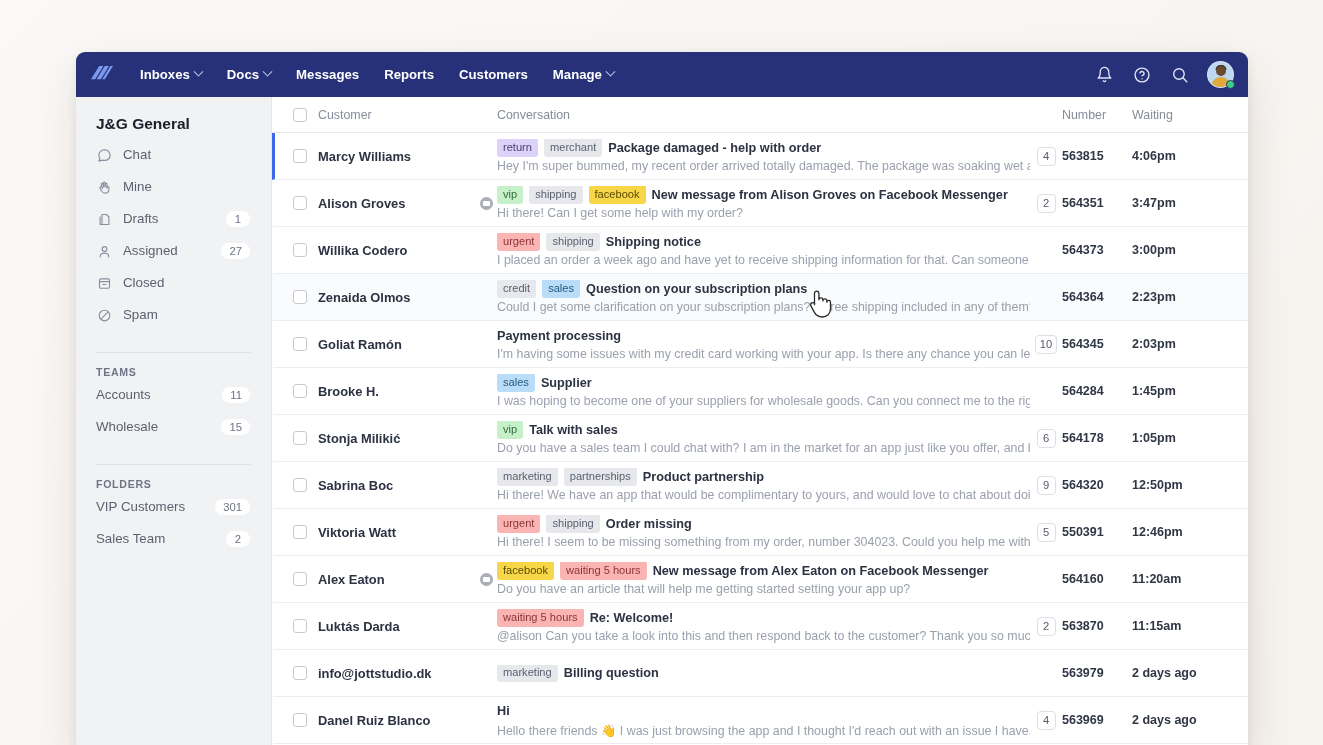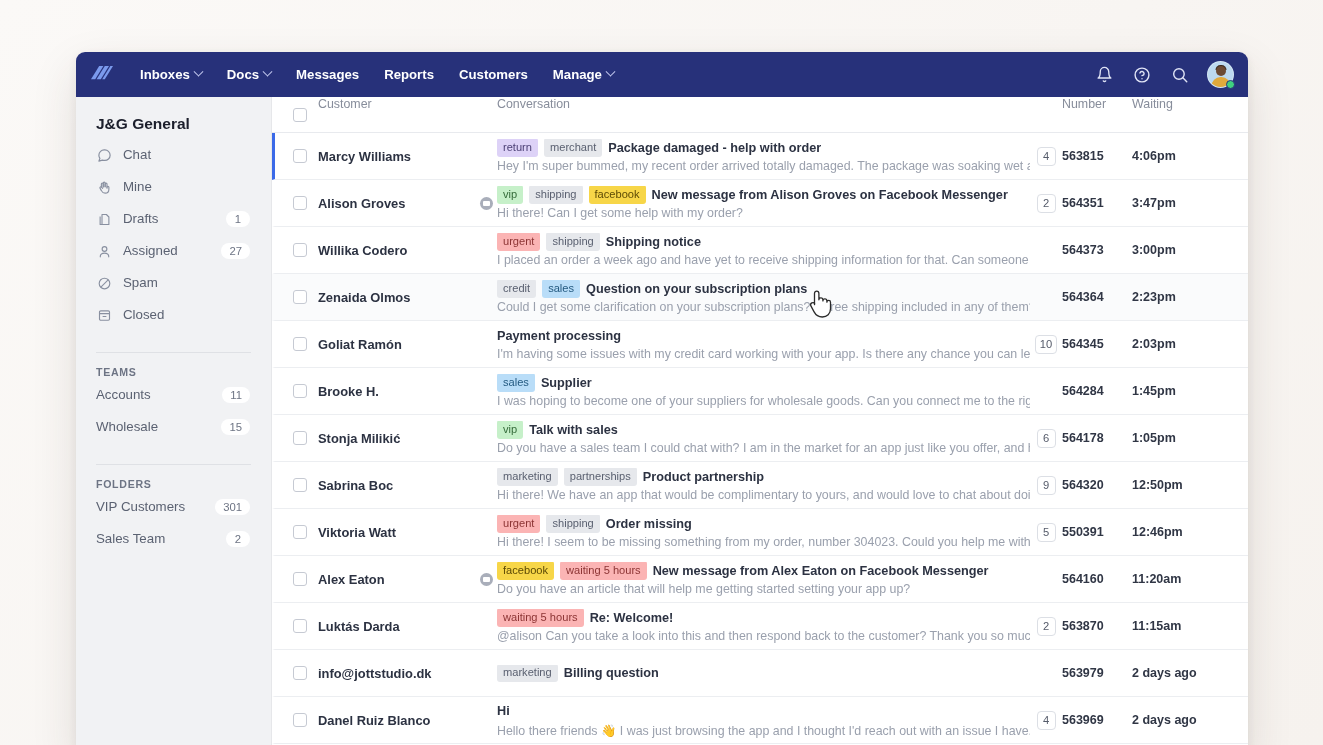--- a/index.html
+++ b/index.html
@@ -100,21 +100,21 @@
   .side-head {
     font-size: 10.6px; font-weight: bold; color: #6d7484;
     letter-spacing: 0.7px; padding: 0 9px 9px 9px;
   }
   .side-item.plain { padding-left: 9px; }
   .side-item.plain .side-label { color: #5b6272; }
 
   
   .list-pane { flex: 1 1 auto; min-width: 0; display: flex; flex-direction: column; background: #ffffff; }
   .list-head {
-    display: flex; 
+    display: flex; align-items: center;
     height: 36px; flex: 0 0 36px;
     border-bottom: 1px solid #e8eaee;
     font-size: 12.4px; color: #878d9b;
     padding-left: 9px;
   }
   .cb-cell { width: 37px; flex: 0 0 37px; display: flex; align-items: center; justify-content: center; }
   .cbox {
     width: 14px; height: 14px; border: 1.4px solid #c6cad3; border-radius: 3px;
     background: #fff; cursor: pointer;
   }
@@ -288,36 +288,36 @@
             <circle cx="12" cy="8" r="3.8"></circle>
             <path d="M5.2 20.5c0-3.8 3-6 6.8-6s6.8 2.2 6.8 6"></path>
           </svg>
         </span>
         <span class="side-label">Assigned</span>
         <span class="pill-count">27</span>
       </div>
 
       <div class="side-item">
         <span class="side-ico">
+          <svg width="15" height="15" viewBox="0 0 24 24" fill="none" stroke="#8990a0" stroke-width="1.8" stroke-linejoin="round">
+            <rect x="4" y="4.5" width="16" height="15" rx="2"></rect>
+            <path d="M4 9h16M9 13.5h6"></path>
+          </svg>
+        </span>
+        <span class="side-label">Closed</span>
+      </div>
+
+      <div class="side-item">
+        <span class="side-ico">
           <svg width="15" height="15" viewBox="0 0 24 24" fill="none" stroke="#8990a0" stroke-width="1.8">
             <circle cx="12" cy="12" r="8.5"></circle>
             <path d="M6.2 17.8 17.8 6.2"></path>
           </svg>
         </span>
         <span class="side-label">Spam</span>
-      </div>
-
-      <div class="side-item">
-        <span class="side-ico">
-          <svg width="15" height="15" viewBox="0 0 24 24" fill="none" stroke="#8990a0" stroke-width="1.8" stroke-linejoin="round">
-            <rect x="4" y="4.5" width="16" height="15" rx="2"></rect>
-            <path d="M4 9h16M9 13.5h6"></path>
-          </svg>
-        </span>
-        <span class="side-label">Closed</span>
       </div>
 
       <div class="side-sep"></div>
       <div class="side-head">TEAMS</div>
 
       <div class="side-item plain">
         <span class="side-label">Accounts</span>
         <span class="pill-count">11</span>
       </div>
       <div class="side-item plain">

